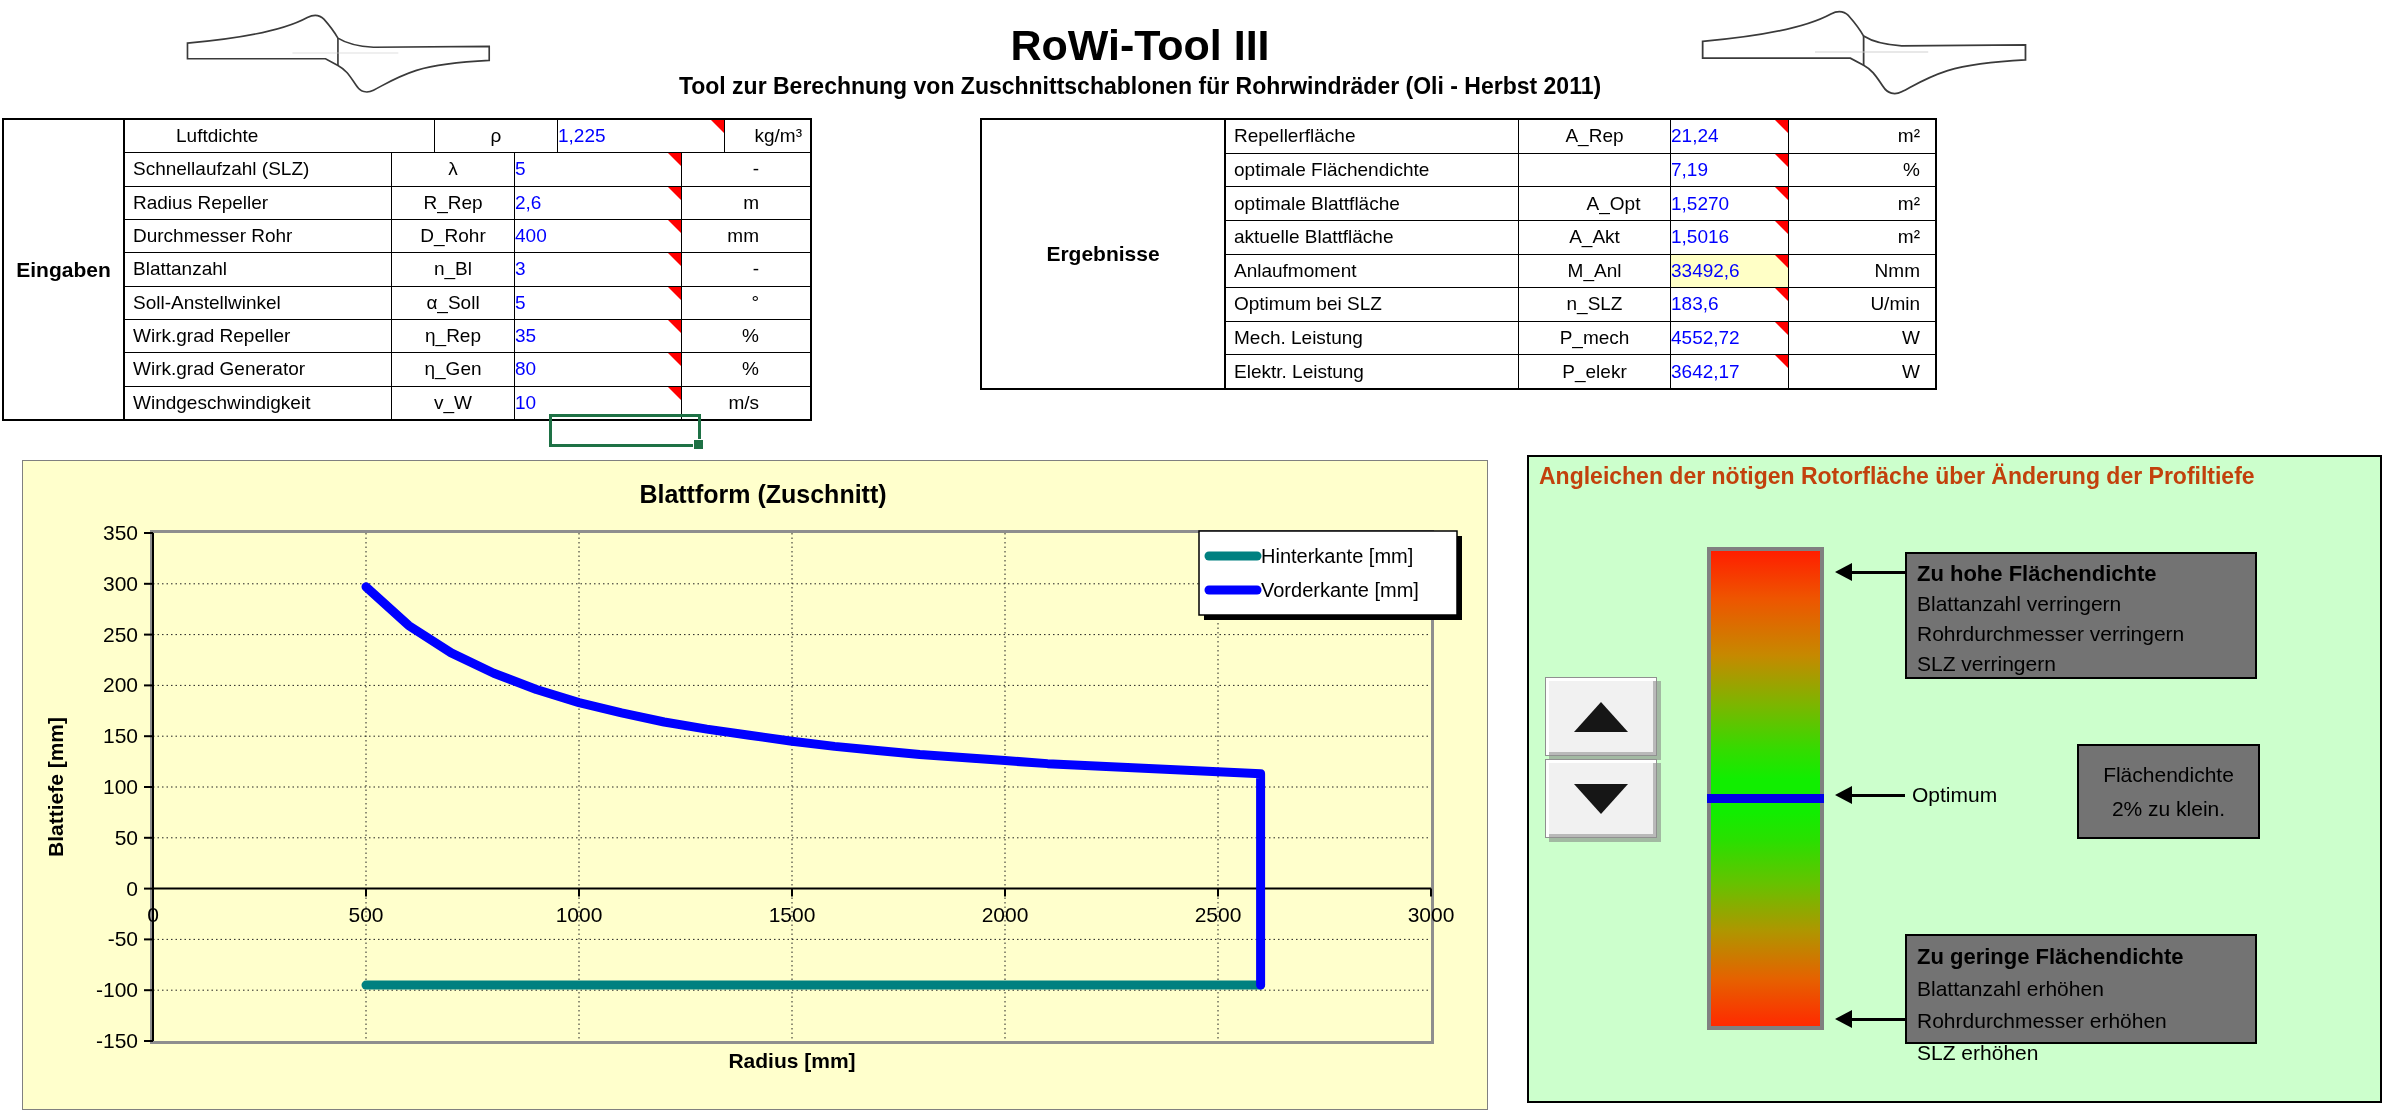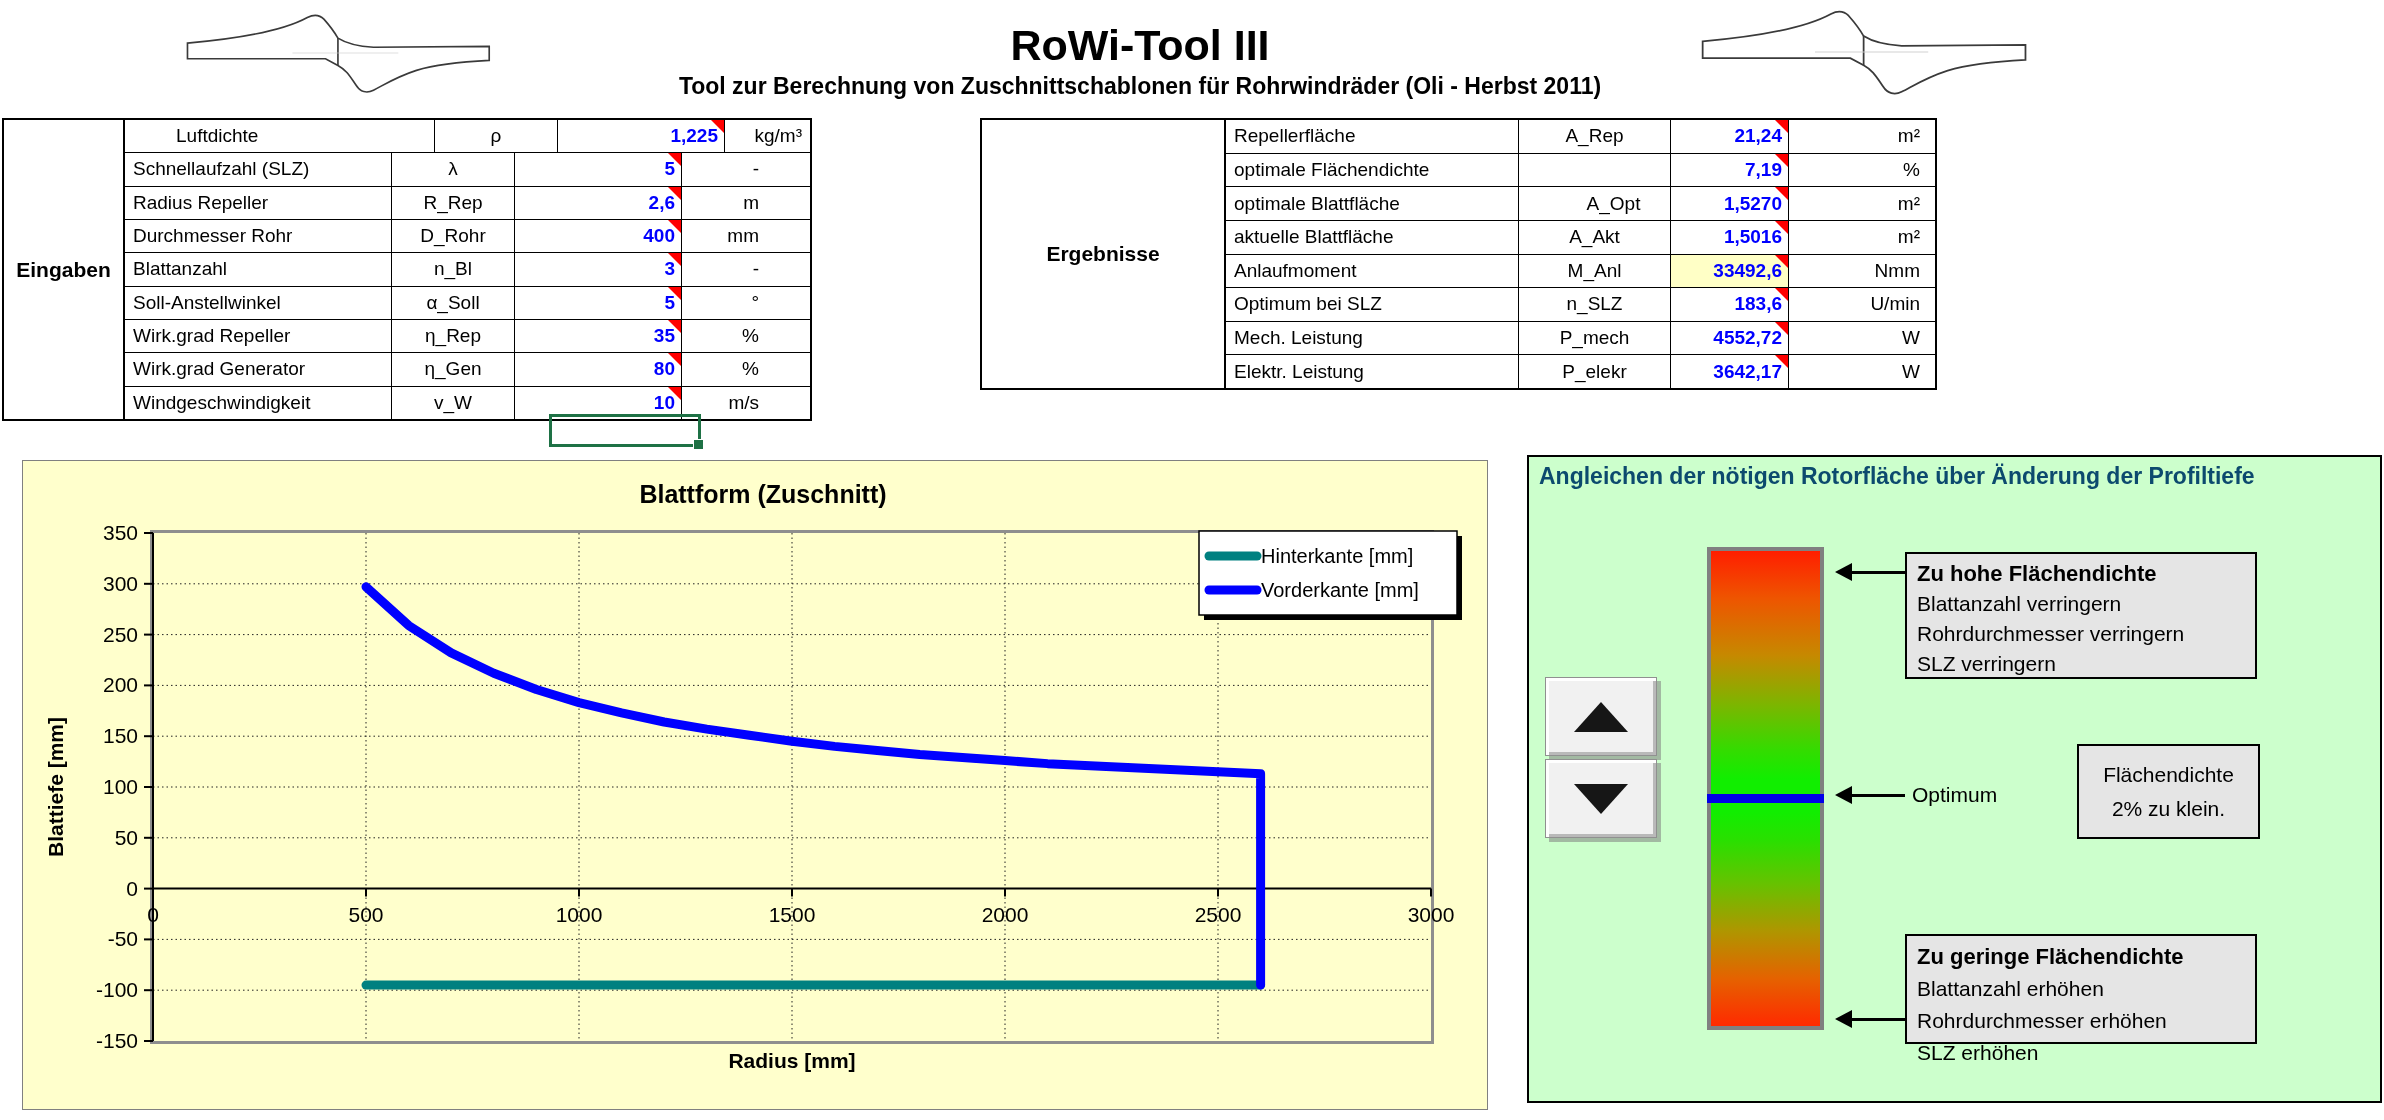--- a/index.html
+++ b/index.html
@@ -17,59 +17,59 @@
   .ptable{position:absolute;display:flex;border:2px solid #000;background:#fff;box-sizing:border-box;}
   .ptable .label-col{display:flex;align-items:center;justify-content:center;
     font-weight:bold;font-size:21px;border-right:2px solid #000;box-sizing:border-box;}
   .ptable .rows{flex:1;display:flex;flex-direction:column;}
   .ptable .prow{display:flex;flex:1;border-top:1.5px solid #000;box-sizing:border-box;}
   .ptable .prow:first-child{border-top:none;}
   .ptable .cell{display:flex;align-items:center;box-sizing:border-box;font-size:19px;
     border-left:1.5px solid #000;position:relative;overflow:hidden;}
   .ptable .cell.name{border-left:none;padding-left:8px;justify-content:flex-start;}
   .ptable .cell.symbol{justify-content:center;}
-  .ptable .cell.value{justify-content:flex-end;padding-right:6px;color:#0000FF;font-weight:bold;}
+  .ptable .cell.value{padding-right:6px;color:#0000FF;font-weight:normal;}
   .ptable .cell.unit{justify-content:flex-end;padding-right:8px;}
   .ptable .cell.value.hl{background:#FFFFC6;}
   .comment-tri{position:absolute;top:0;right:0;width:0;height:0;
     border-left:13px solid transparent;border-top:13px solid #FF0000;}
 
   
   #selection-box{position:absolute;left:549px;top:414px;width:152px;height:33px;
     border:3px solid #1E7145;box-sizing:border-box;}
   #selection-box .handle{position:absolute;right:-6px;bottom:-6px;width:9px;height:9px;
     background:#1E7145;border:1.5px solid #fff;}
 
   
   #chart-box{position:absolute;left:22px;top:460px;width:1466px;height:650px;
     background:#FFFFCC;border:1.5px solid #808080;box-sizing:border-box;}
 
   
   #adjust-panel{position:absolute;left:1527px;top:455px;width:855px;height:648px;
     background:#CCFFCC;border:2px solid #000;box-sizing:border-box;}
-  #panel-title{position:absolute;left:10px;top:6px;font-size:23px;font-weight:bold;color:#0c4a6e;}
+  #panel-title{position:absolute;left:10px;top:6px;font-size:23px;font-weight:bold;color:#c2410c;}
   .spin-btn{position:absolute;left:16px;width:112px;height:79px;background:#F1F1F1;
     border:1px solid #909090;box-shadow:inset 3px 3px 0 #ffffff,inset -3px -3px 0 #b9b9b9,4px 4px 0 rgba(128,128,128,.55);
     display:flex;align-items:center;justify-content:center;box-sizing:border-box;cursor:pointer;}
   .tri-up{width:0;height:0;border-left:27px solid transparent;border-right:27px solid transparent;
     border-bottom:30px solid #161616;}
   .tri-down{width:0;height:0;border-left:27px solid transparent;border-right:27px solid transparent;
     border-top:30px solid #161616;}
   #gradient-bar{position:absolute;left:178px;top:90px;width:117px;height:483px;
     border:4px solid #808080;box-sizing:border-box;
     background:linear-gradient(to bottom,
       #FF1E00 0%, #EE5500 10%, #C68900 22%, #7FB400 32%, #33DC00 42%,
       #11EE00 48%, #11EE00 55%, #2ADF00 61%, #66C200 70%, #AF9600 80%,
       #E56200 90%, #FF2A00 100%);}
   #optimum-line{position:absolute;left:-4px;right:-4px;top:243px;height:9px;background:#0000E8;}
   .arrow{position:absolute;width:70px;height:18px;}
   .arrow .shaft{position:absolute;left:14px;right:0;top:8px;height:2.5px;background:#000;}
   .arrow .head{position:absolute;left:0;top:0;width:0;height:0;
     border-top:9px solid transparent;border-bottom:9px solid transparent;border-right:17px solid #000;}
-  .info-box{position:absolute;background:#e5e5e5;border:2px solid #000;box-sizing:border-box;
+  .info-box{position:absolute;background:#737373;border:2px solid #000;box-sizing:border-box;
     padding:5px 10px;font-size:21px;line-height:30px;}
   .info-box .bx-title{font-weight:bold;font-size:22px;}
   #box-too-low{line-height:32px;}
   #status-box{display:flex;flex-direction:column;align-items:center;justify-content:center;
     text-align:center;gap:4px;}
   #optimum-label{position:absolute;left:383px;top:326px;font-size:21px;}
 </style>
 </head>
 <body>
 

